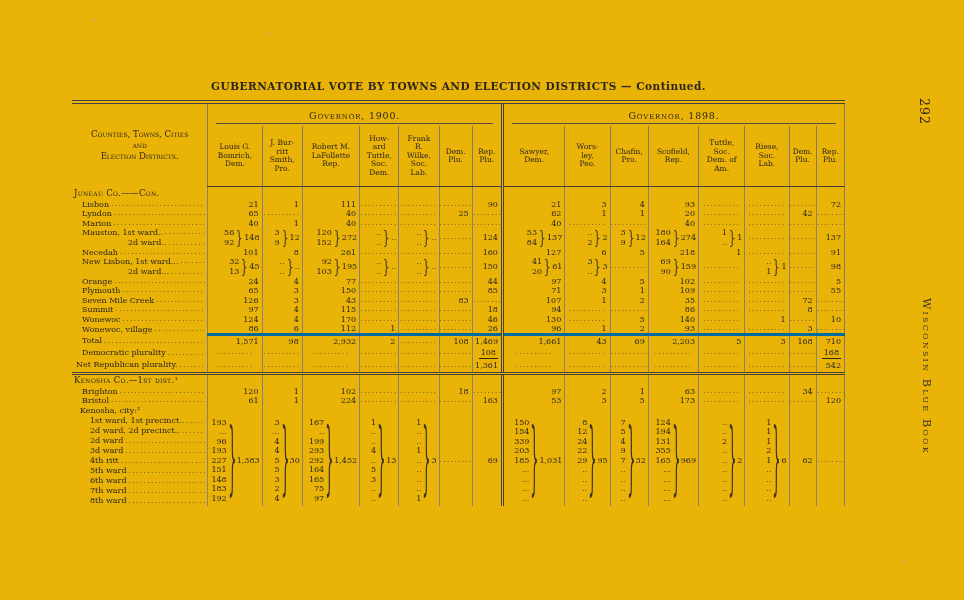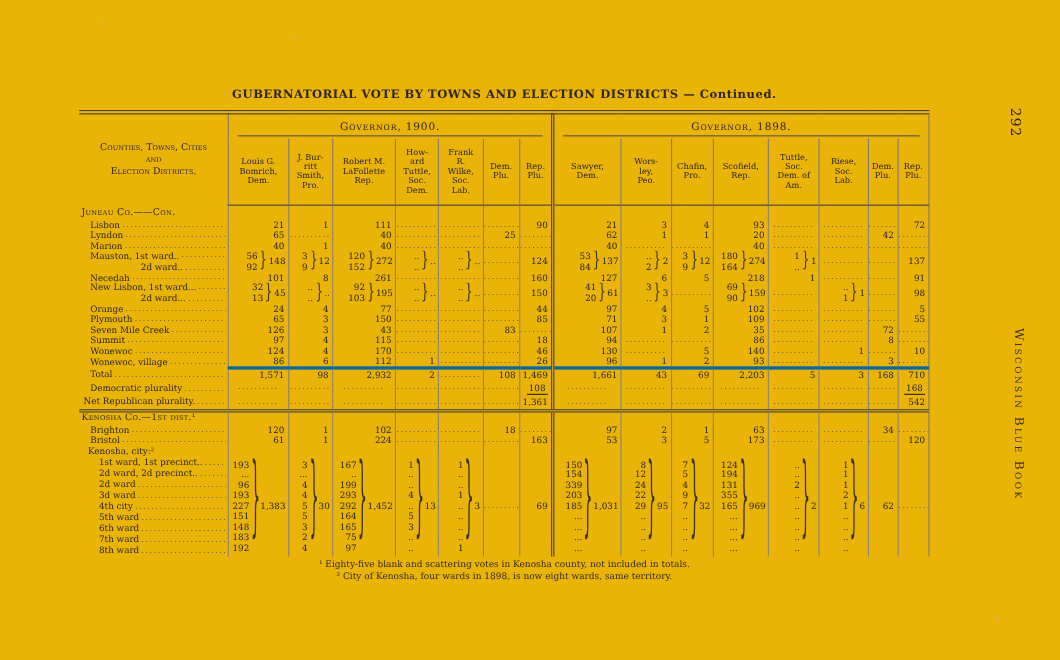--- a/index.html
+++ b/index.html
@@ -1019,21 +1019,21 @@
           <td class="lblcell">
             <div class="lblflex">
               <span class="lbltext">3d ward</span>
               <span class="leader">............................................................</span>
             </div>
           </td>
         </tr>
         <tr class="r-ward">
           <td class="lblcell">
             <div class="lblflex">
-              <span class="lbltext">4th city</span>
+              <span class="lbltext">4th ritt</span>
               <span class="leader">............................................................</span>
             </div>
           </td>
         </tr>
         <tr class="r-ward">
           <td class="lblcell">
             <div class="lblflex">
               <span class="lbltext">5th ward</span>
               <span class="leader">............................................................</span>
             </div>
@@ -1059,21 +1059,17 @@
           <td class="lblcell">
             <div class="lblflex">
               <span class="lbltext">8th ward</span>
               <span class="leader">............................................................</span>
             </div>
           </td>
         </tr>
       </tbody>
   </table>
 
-  <div class="footnotes">
-    <div>¹ Eighty-five blank and scattering votes in Kenosha county, not included in totals.</div>
-    <div>² City of Kenosha, four wards in 1898, is now eight wards, same territory.</div>
-  </div>
 
   <div class="speck" style="left:93px;top:19px;width:2px;height:2px;"></div>
   <div class="speck" style="left:266px;top:33px;width:2px;height:2px;"></div>
   <div class="speck" style="left:905px;top:561px;width:2px;height:2px;"></div>
 </div>
 
 </body></html>

